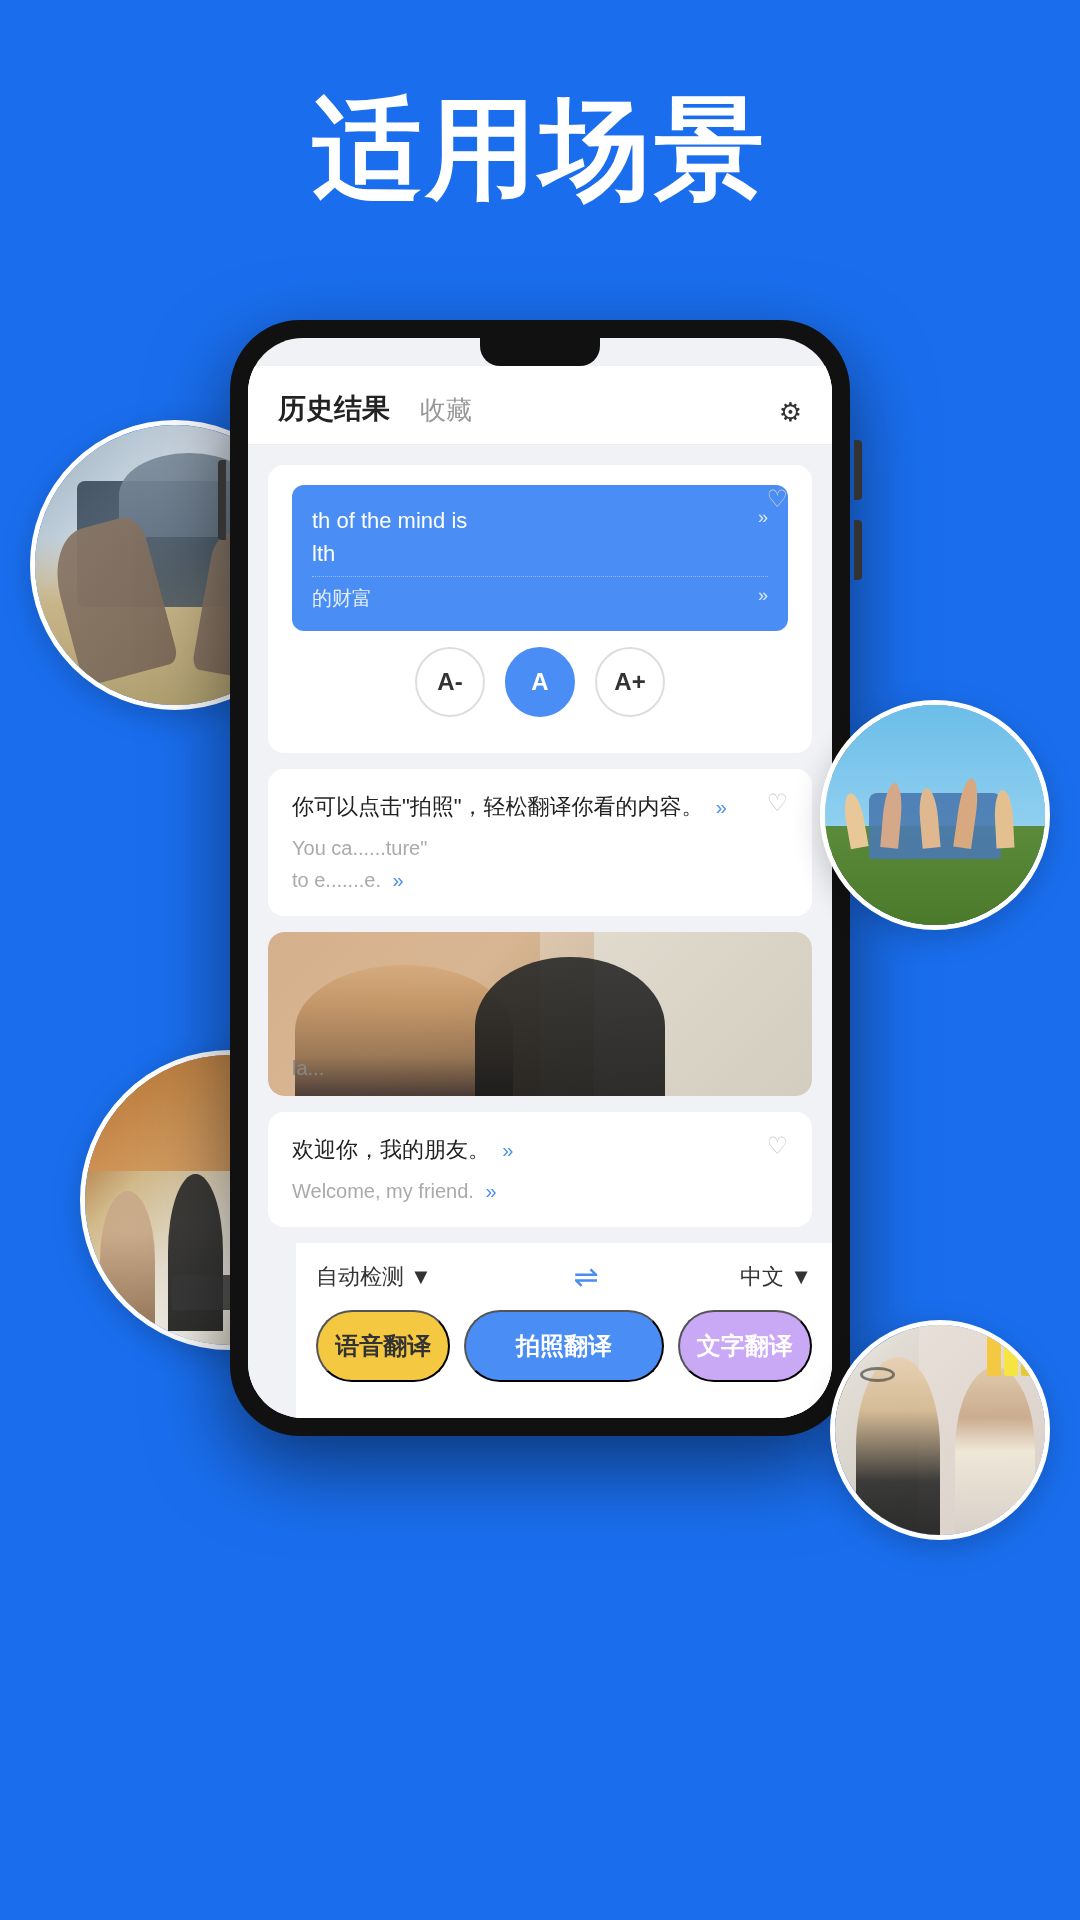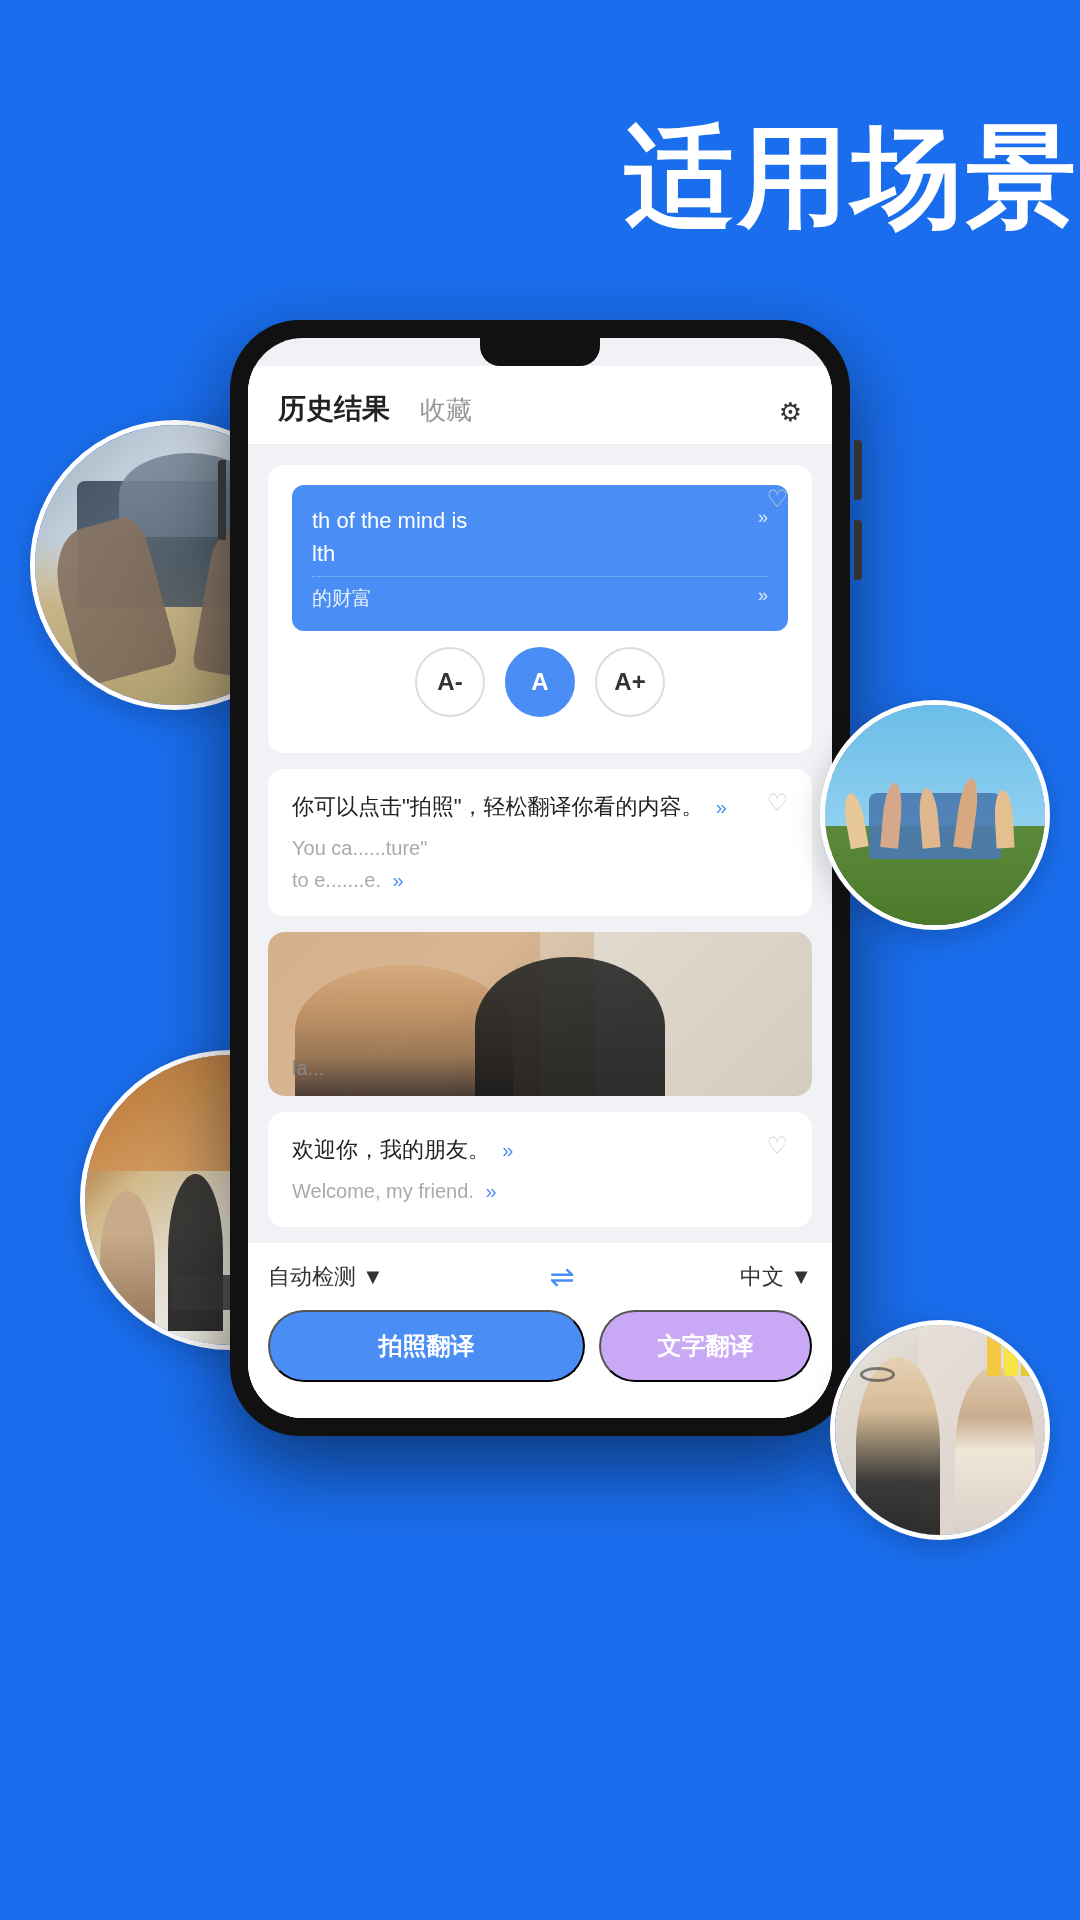--- a/index.html
+++ b/index.html
@@ -16,22 +16,22 @@
 
     .bg {
       width: 100%;
       height: 100%;
       background: #1a6eee;
       position: relative;
     }
 
     
     .header-section {
-      text-align: right;
-      padding-top: 116px;
+      text-align: center;
+      padding-top: 88px;
       position: relative;
       z-index: 2;
     }
 
     .main-title {
       font-size: 110px;
       font-weight: 900;
       color: white;
       letter-spacing: 4px;
       line-height: 1.1;
@@ -230,20 +230,21 @@
       margin: 16px 20px 0;
       padding: 20px 24px;
       position: relative;
     }
 
     
     .bottom-controls {
       background: white;
       margin-top: 16px;
       padding: 16px 20px;
+      margin-left: 48px;
     }
 
     .lang-row {
       display: flex;
       align-items: center;
       justify-content: space-between;
       margin-bottom: 16px;
     }
 
     .lang-btn {
@@ -490,20 +491,21 @@
             </div>
           </div>
 
           <div class="bottom-controls">
             <div class="lang-row">
               <button class="lang-btn">自动检测 ▼</button>
               <span class="swap-btn" style="font-size:30px;">⇌</span>
               <button class="lang-btn">中文 ▼</button>
             </div>
             <div class="action-btns">
+              <button class="action-btn btn-voice">语音翻译</button>
               <button class="action-btn btn-photo">拍照翻译</button>
               <button class="action-btn btn-text">文字翻译</button>
             </div>
           </div>
 
         </div>
       </div>
     </div>
   </div>
 

